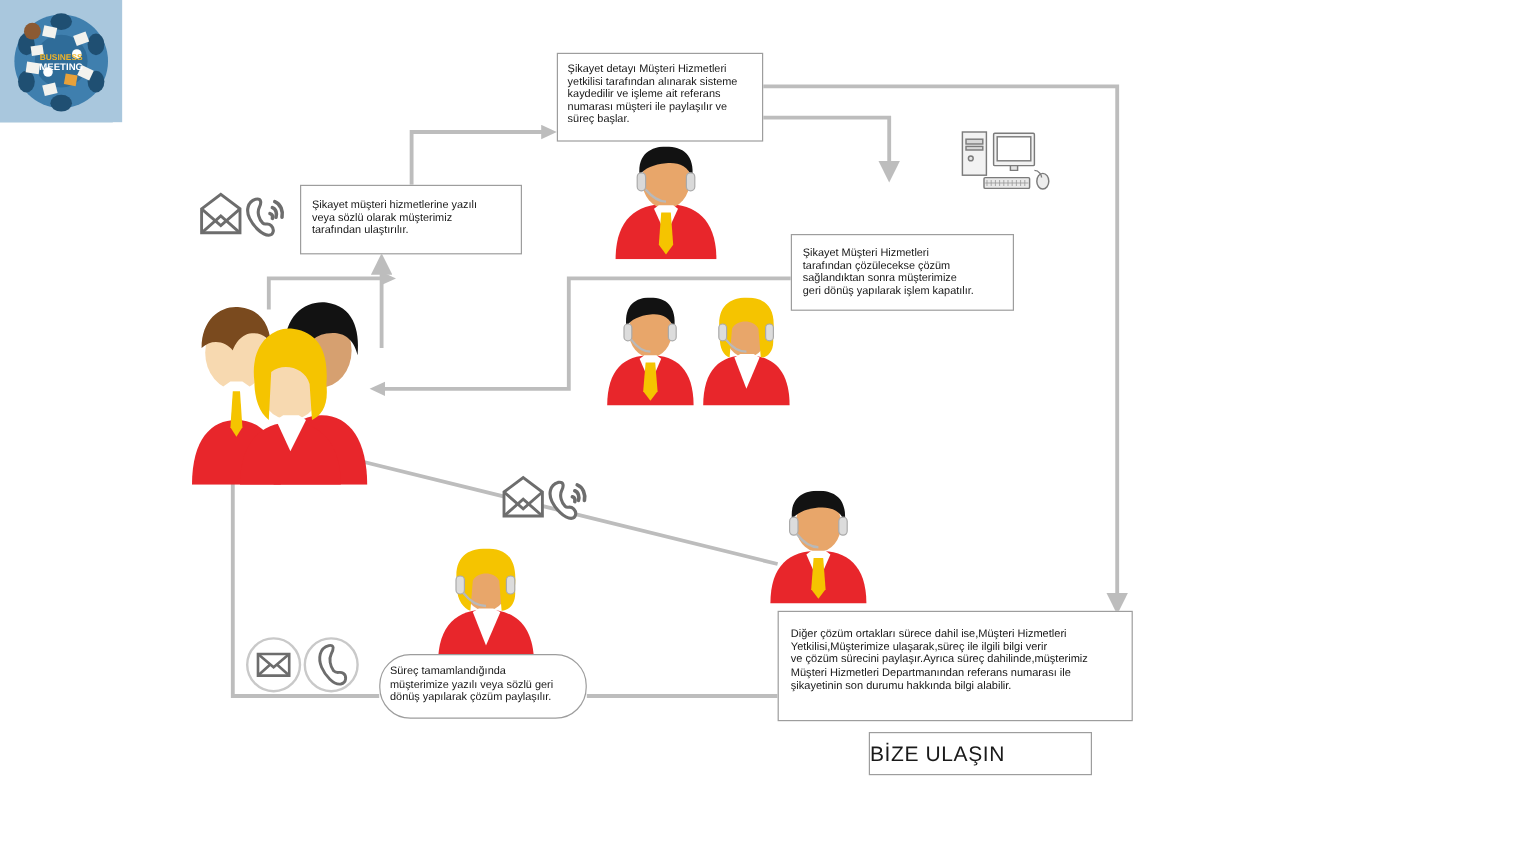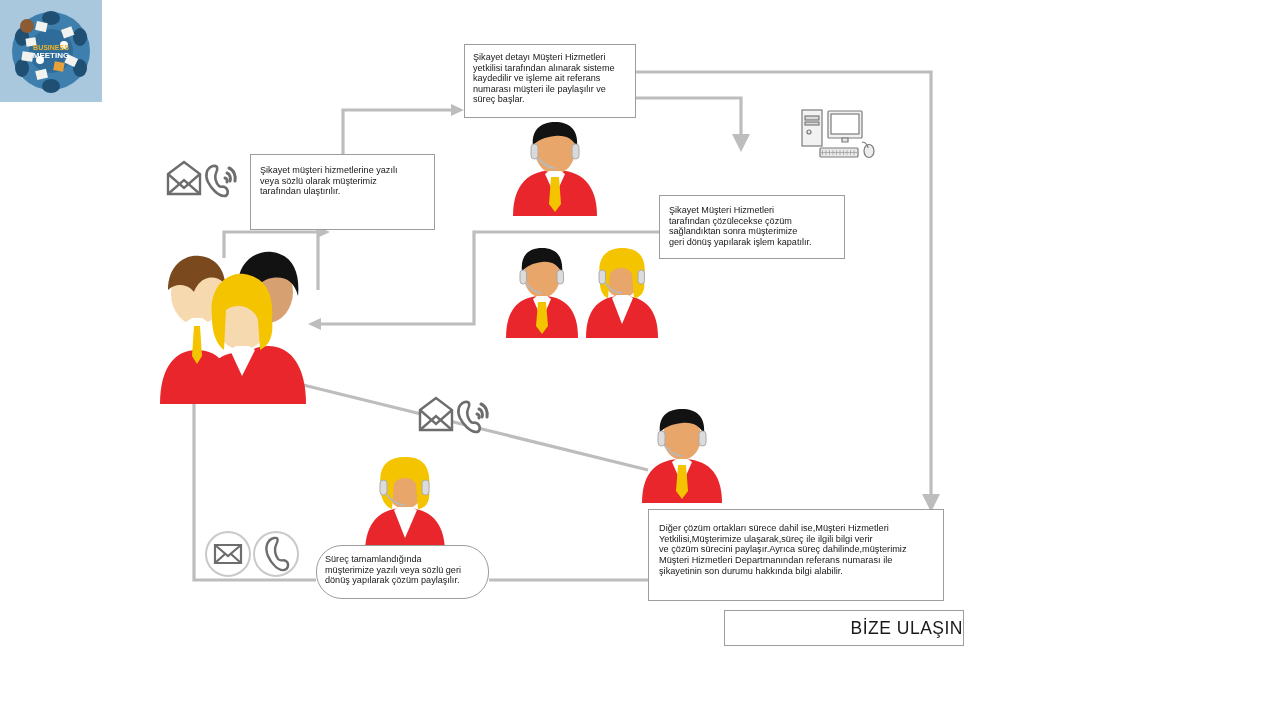--- a/index.html
+++ b/index.html
@@ -13,28 +13,28 @@
     border:1px solid #9d9d9d;
     box-sizing:border-box;
     color:#171717;
     font-family:"Liberation Sans",sans-serif;
     line-height:1.16;
     z-index:40;
   }
   .tbox .txt{display:block;white-space:pre-line;}
 
   #box-detay{left:464px;top:44px;width:172px;height:74px;padding:7px 6px 0 8px;font-size:9.1px;}
-  #box-sikayet{left:250px;top:154px;width:185px;height:76px;padding:10px 6px 0 9px;font-size:9.1px;}
+  #box-sikayet{left:250px;top:154px;width:185px;height:58px;padding:10px 6px 0 9px;font-size:9.1px;}
   #box-cozum{left:659px;top:195px;width:186px;height:64px;padding:9px 6px 0 9px;font-size:9.1px;}
   #box-ortak{left:648px;top:509px;width:296px;height:92px;padding:13px 8px 12px 10px;font-size:9.2px;}
   #box-surec{left:316px;top:545px;width:173px;height:54px;padding:8px 6px 0 8px;font-size:9.1px;border-radius:26px;}
 
   #box-bize{
-    left:724px;top:610px;width:240px;height:36px;
-    display:flex;align-items:center;justify-content:flex-end;
+    left:724px;top:610px;width:186px;height:36px;
+    display:flex;align-items:center;justify-content:flex-start;
     font-size:17.5px;letter-spacing:.5px;color:#1a1a1a;
   }
 
   
   #wires{position:absolute;left:0;top:0;width:1280px;height:720px;z-index:10;}
 
   
   .fig{position:absolute;z-index:30;}
 
   

